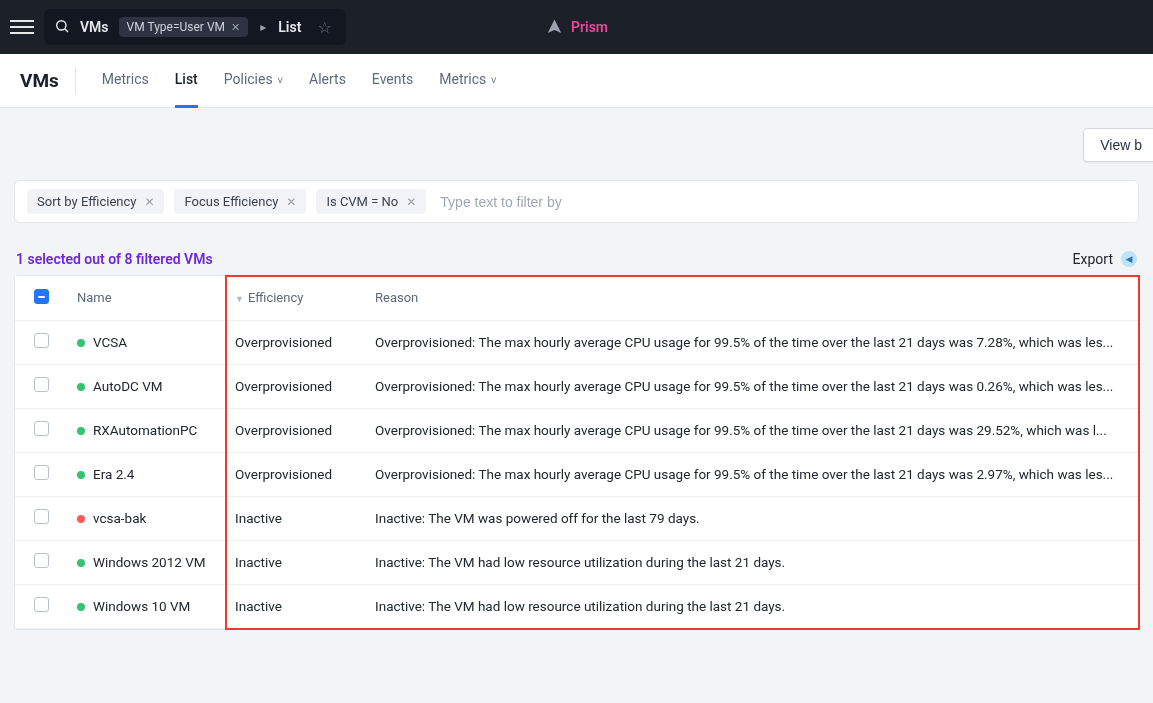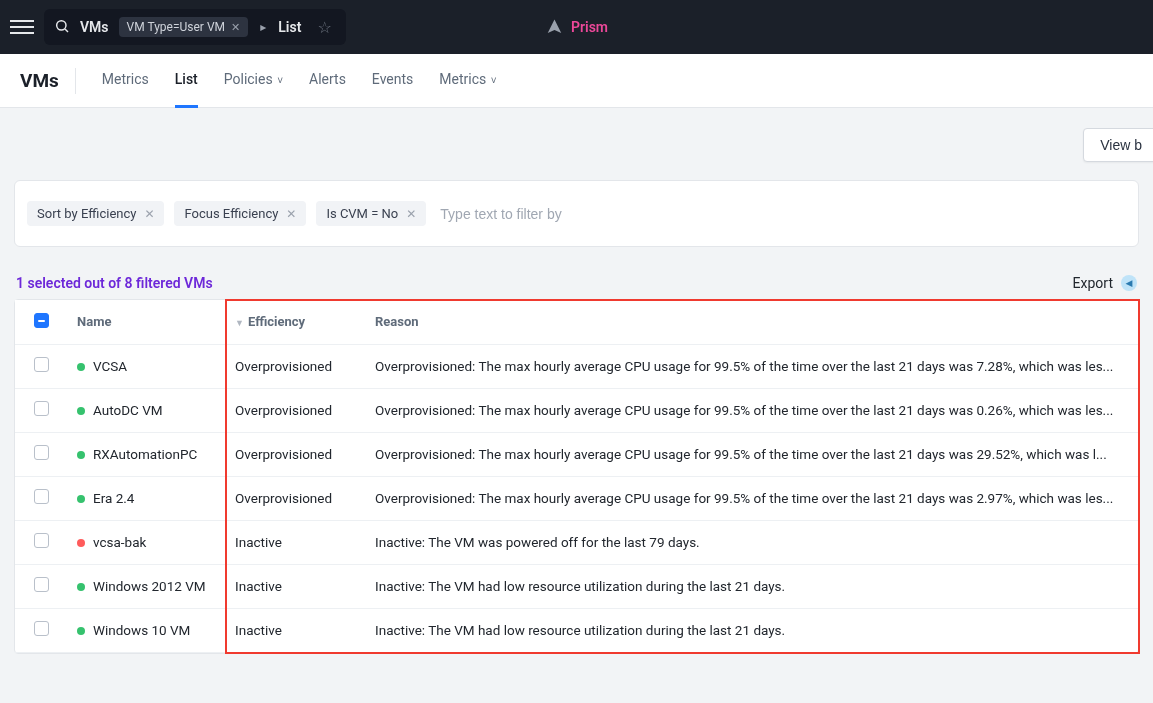--- a/index.html
+++ b/index.html
@@ -104,21 +104,21 @@
     font-size: 14px; color: #2a3240; cursor: pointer;
     box-shadow: 0 1px 2px rgba(0,0,0,0.05);
   }
 
   
   .filter-bar {
     background: #fff;
     border: 1px solid #e3e6ea;
     border-radius: 6px;
     margin: 18px 14px 0;
-    padding: 20px 12px;
+    padding: 8px 12px;
     display: flex;
     align-items: center;
     gap: 10px;
   }
   .filter-chip {
     background: #f1f3f6;
     border-radius: 4px;
     padding: 5px 10px;
     font-size: 13px;
     color: #3a4150;
@@ -163,21 +163,21 @@
   table { width: 100%; border-collapse: collapse; table-layout: fixed; }
   th, td {
     text-align: left;
     font-size: 13.5px;
     border-bottom: 1px solid #edf0f3;
     height: 44px;
     vertical-align: middle;
   }
   th {
     color: #5f6b7a;
-    font-weight: 700;
+    font-weight: 400;
     padding: 0 10px;
     font-size: 13px;
     background: #fff;
   }
   td { padding: 0 10px; }
   col.c-check { width: 52px; }
   col.c-name  { width: 158px; }
   col.c-eff   { width: 140px; }
   col.c-reason{ }
 

